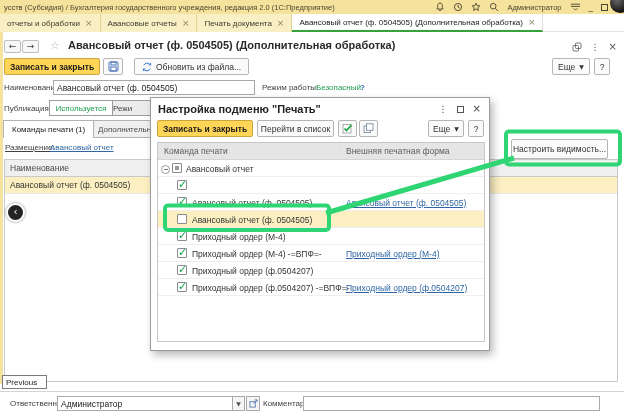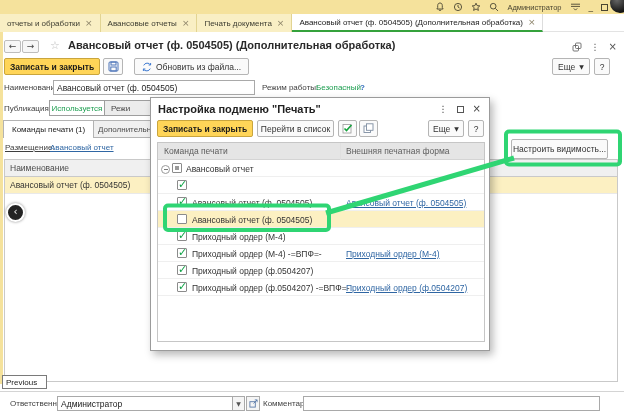--- a/index.html
+++ b/index.html
@@ -36,22 +36,22 @@
 
   .btn{position:absolute;height:17px;border:1px solid #b5b5b5;background:#fafafa;font-size:8.5px;display:inline-flex;align-items:center;justify-content:center;gap:4px;padding:0 7px;color:#333;border-radius:2px;white-space:nowrap;}
   .btn-primary{background:var(--accent-yellow,#ffd558);border-color:#c9a53d;font-weight:bold;color:#1a1a1a;}
   .iconbtn{padding:0 3px;}
 
   .field{position:absolute;height:15px;border:1px solid #a9a9a9;background:#fff;font-size:8.5px;padding:0 3px;color:#222;font-family:"Liberation Sans",sans-serif;}
   .green{color:var(--safe-green,#1d9e50);}
   .bluehelp{color:#2f6cba;font-weight:bold;}
 
   .seg{position:absolute;height:16px;display:flex;}
-  .seg .on{width:56px;border:1px solid #9e9e9e;background:#fff;color:var(--safe-green,#1d9e50);font-size:8px;display:flex;align-items:center;justify-content:center;}
-  .seg .off{width:70px;border:1px solid #9e9e9e;border-left:none;background:#ececec;color:#444;font-size:8px;display:flex;align-items:center;padding-left:6px;}
+  .seg .on{width:64px;border:1px solid #9e9e9e;background:#fff;color:var(--safe-green,#1d9e50);font-size:8px;display:flex;align-items:center;justify-content:center;}
+  .seg .off{width:70px;border:1px solid #9e9e9e;border-left:none;background:#ececec;color:#444;font-size:8px;display:flex;align-items:center;}
 
   .sect-tab{position:absolute;height:18px;font-size:8px;display:flex;align-items:center;padding:0 8px;white-space:nowrap;}
   .sect-line{position:absolute;left:3px;top:105px;width:147px;height:1px;background:#bcbcbc;}
   .sect-tab.on{background:#fff;border:1px solid #b3b3b3;border-bottom:none;z-index:2;color:#222;}
   .sect-tab.off{background:#f0f0f0;border:1px solid #b3b3b3;color:#4c4c4c;}
 
   .link{color:var(--link-blue,#2f66a3);text-decoration:underline;cursor:pointer;white-space:nowrap;}
 
   .mtable{position:absolute;left:4px;top:127px;width:614px;height:223px;border:1px solid #c9c9c9;background:#fff;}
   .mtable .hd{height:17px;background:#f0f0f0;border-bottom:1px solid #c9c9c9;display:flex;align-items:center;padding-left:5px;font-size:8.5px;color:#4c4c4c;}
@@ -91,20 +91,21 @@
   
   .annot{position:absolute;left:0;top:0;z-index:50;pointer-events:none;}
   .annot *{stroke:var(--annot,#2fd573);fill:none;}
 </style>
 </head>
 <body>
 
 <div class="screen">
 
   <div class="titlebar">
+    <span class="tb-title">усств (Субсидия) / Бухгалтерия государственного учреждения, редакция 2.0  (1С:Предприятие)</span>
     <div class="tb-right">
       <svg class="tb-ico" width="10" height="10" viewBox="0 0 10 10">
           <path d="M5 1C3.4 1 2.7 2.2 2.7 3.6V5.5L1.9 7H8.1L7.3 5.5V3.6C7.3 2.2 6.6 1 5 1Z M4 7.6a1 1 0 0 0 2 0" fill="none" stroke="#4a4531" stroke-width="0.9"></path>
         </svg>
       <svg class="tb-ico" width="10" height="10" viewBox="0 0 10 10">
           <circle cx="5" cy="5" r="3.6" fill="none" stroke="#4a4531" stroke-width="0.9"></circle>
           <path d="M5 2.9V5L6.6 6" fill="none" stroke="#4a4531" stroke-width="0.9"></path>
         </svg>
       <svg class="tb-ico" width="10" height="10" viewBox="0 0 10 10">
           <path d="M5 1.2L6.1 3.6L8.8 3.9L6.8 5.7L7.4 8.4L5 7L2.6 8.4L3.2 5.7L1.2 3.9L3.9 3.6Z" fill="none" stroke="#4a4531" stroke-width="0.9"></path>

